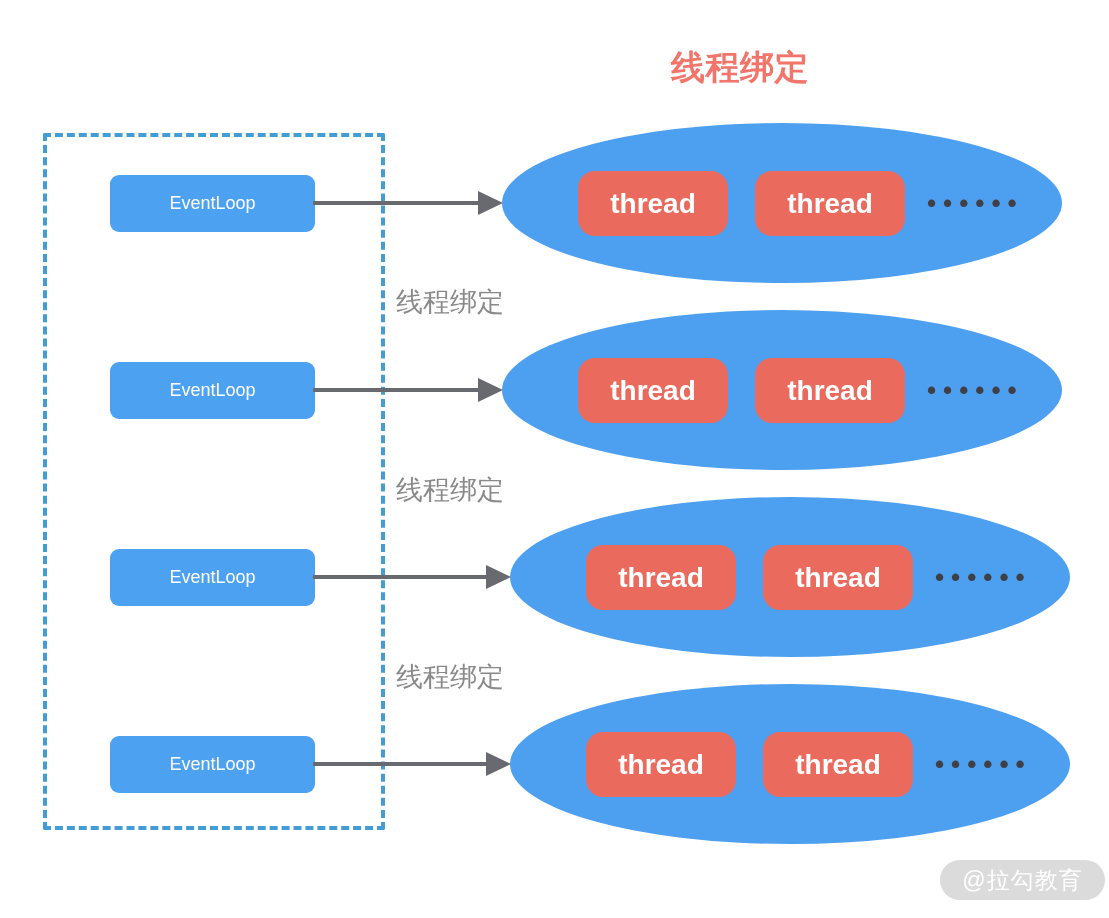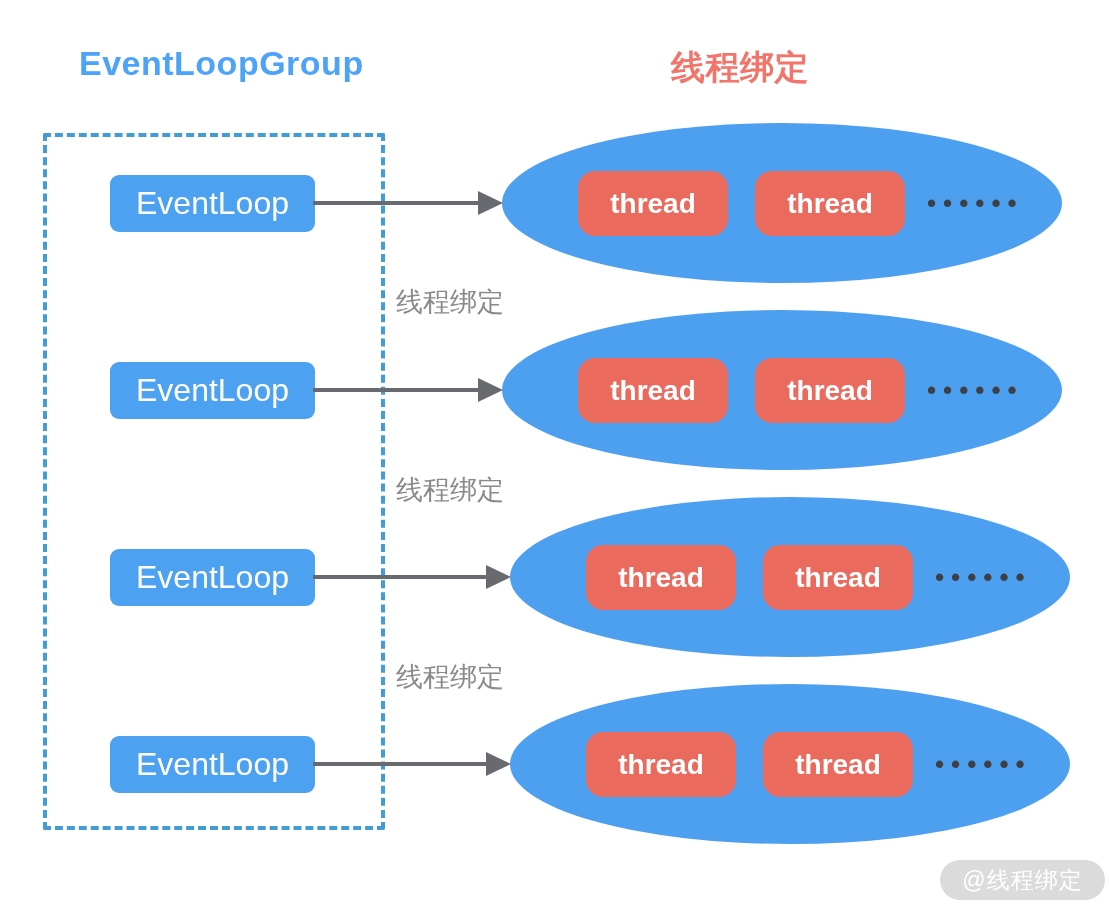--- a/index.html
+++ b/index.html
@@ -38,21 +38,21 @@
   }
 
   
   .eventloop {
     position: absolute;
     left: 110px;
     width: 205px; height: 57px;
     background: #4da1f1;
     border-radius: 9px;
     color: #ffffff;
-    font-size: 32px;
+    font-size: 18px;
     font-weight: 500;
     display: flex; align-items: center; justify-content: center;
   }
   .eventloop.r1 { top: 175px; }
   .eventloop.r2 { top: 362px; }
   .eventloop.r3 { top: 549px; }
   .eventloop.r4 { top: 736px; }
 
   
   .arrow {
@@ -141,21 +141,20 @@
     font-size: 23px;
     display: flex; align-items: center; justify-content: center;
     letter-spacing: 1px;
   }
 </style>
 </head>
 <body>
 
 <div class="canvas">
 
-  <div class="title title-left">EventLoopGroup</div>
   <div class="title title-right">线程绑定</div>
 
   <div class="dashed-box"></div>
 
   <div class="eventloop r1">EventLoop</div>
   <div class="arrow r1">
     <div class="shaft"></div>
     <div class="head"></div>
   </div>
   <div class="pool r1">
@@ -196,15 +195,15 @@
   <div class="arrow r4">
     <div class="shaft"></div>
     <div class="head"></div>
   </div>
   <div class="pool r4">
     <div class="thread t1">thread</div>
     <div class="thread t2">thread</div>
     <div class="dots">••••••</div>
   </div>
 
-  <div class="watermark">@线程绑定</div>
+  <div class="watermark">@拉勾教育</div>
 
 </div>
 
 </body></html>

